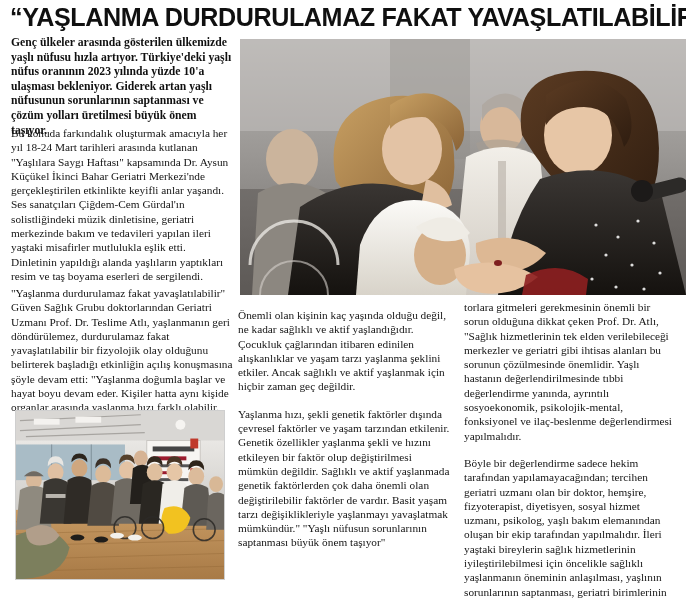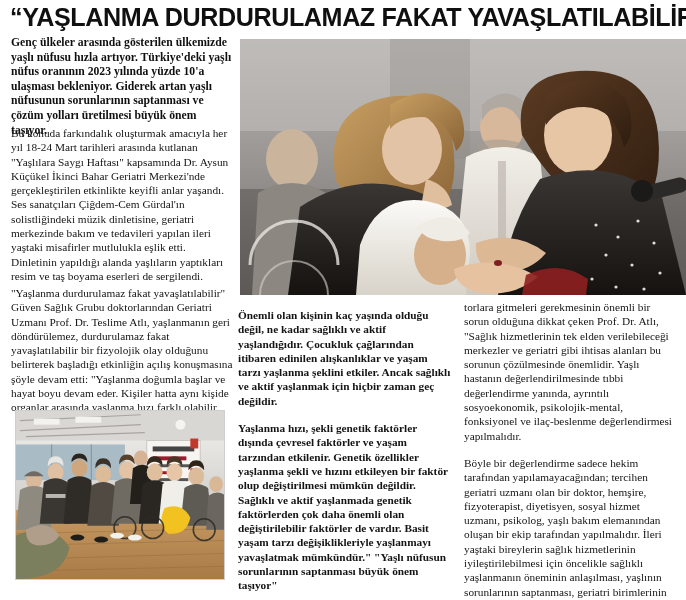--- a/index.html
+++ b/index.html
@@ -72,21 +72,20 @@
 
   #col-left-lower {
     left: 11px;
     top: 286px;
     width: 222px;
   }
   #col-mid {
     left: 238px;
     top: 308px;
     width: 214px;
-    font-weight: bold;
   }
   #col-right {
     left: 464px;
     top: 300px;
     width: 213px;
   }
 
   
   .photo {
     position: absolute;

